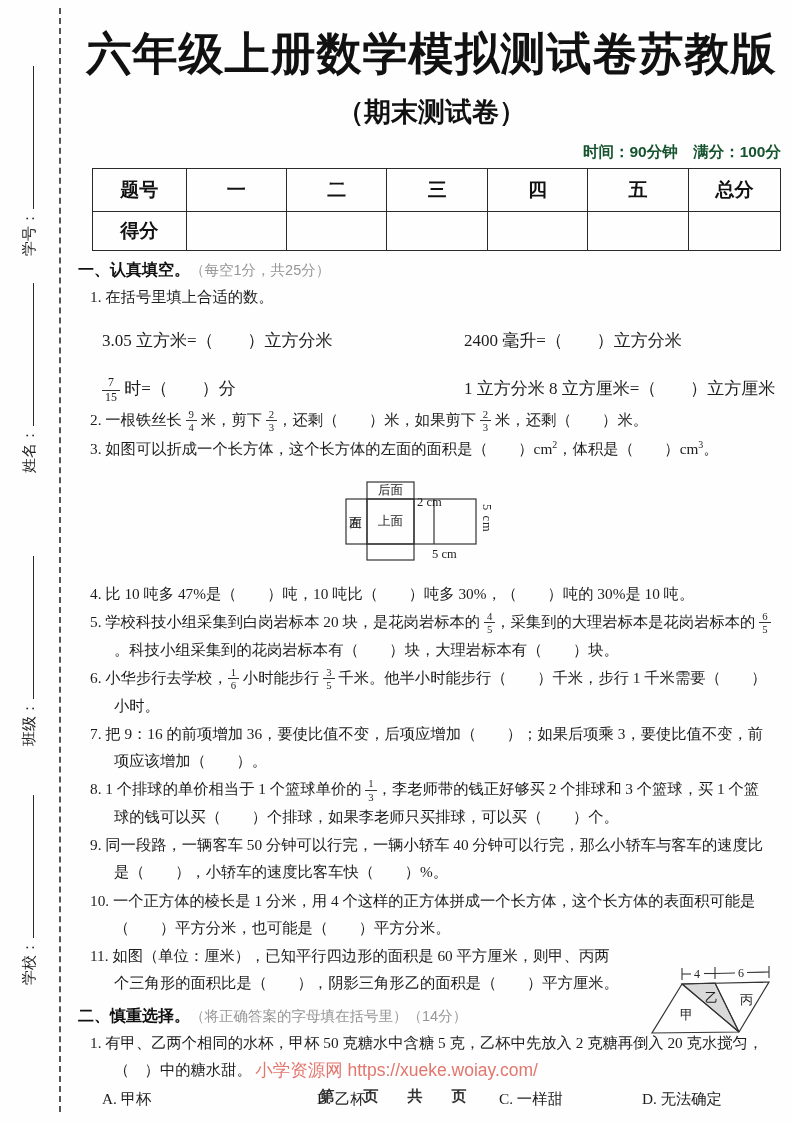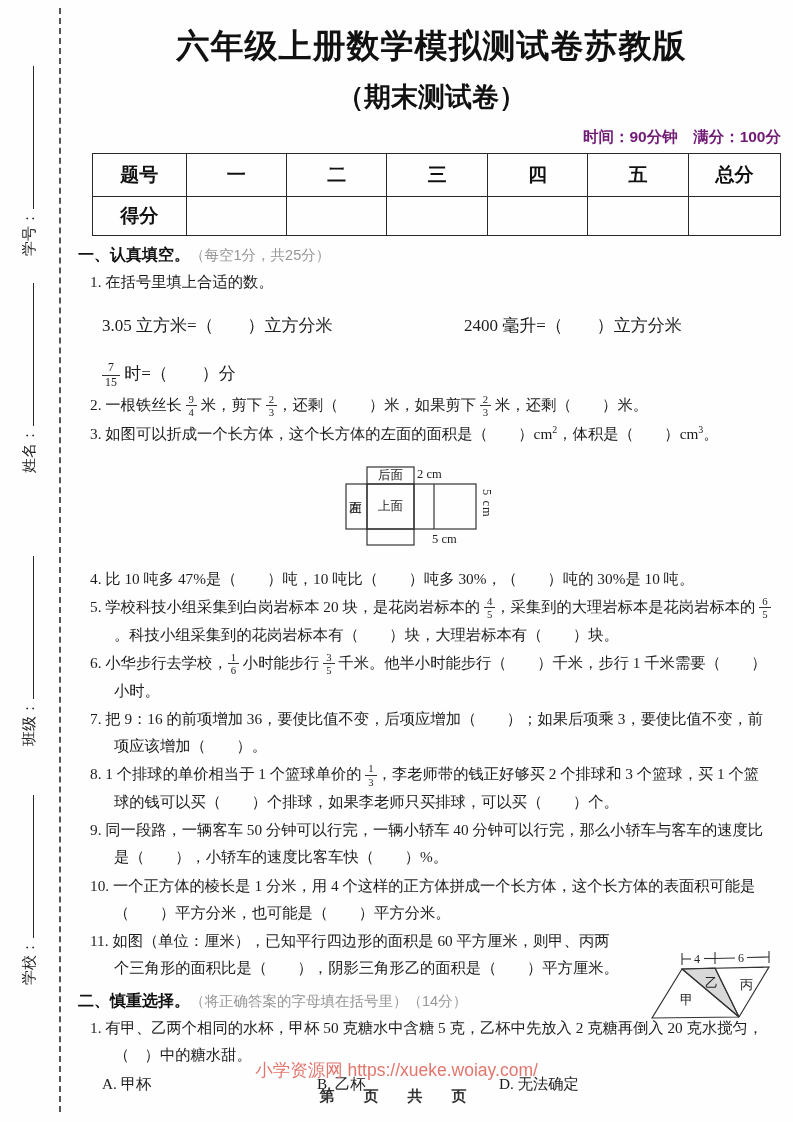--- a/index.html
+++ b/index.html
@@ -6,26 +6,26 @@
   .page{position:relative;width:793px;height:1122px;background:#fefefe;overflow:hidden;
         font-family:"Liberation Serif","DejaVu Serif",serif;color:#1c1c1c;}
   
   .margin-rule{position:absolute;left:59px;top:8px;height:1104px;border-left:2px dashed #555;}
   .mfield{position:absolute;left:-65px;width:190px;height:22px;display:flex;align-items:baseline;
           transform:rotate(-90deg);transform-origin:center;}
   .mlabel{font-size:15px;color:#222;white-space:nowrap;}
   .mline{flex:1;border-bottom:1.6px solid #2a2a2a;height:14px;margin-left:2px;}
   
   .content{position:absolute;left:78px;top:0;width:707px;}
-  .title{margin-top:24px;text-align:center;font-size:33px;font-weight:700;letter-spacing:1px;
+  .title{margin-top:24px;text-align:center;font-size:45px;font-weight:700;letter-spacing:1px;
          font-family:"Liberation Sans","DejaVu Sans",sans-serif;color:#111;}
   .subtitle{margin-top:10px;text-align:center;font-size:27px;font-weight:700;
          font-family:"Liberation Sans","DejaVu Sans",sans-serif;color:#111;}
   .info{margin:12px 4px 5px 0;text-align:right;font-size:15.5px;font-weight:700;
-        font-family:"Liberation Sans","DejaVu Sans",sans-serif;color:#701a75;}
+        font-family:"Liberation Sans","DejaVu Sans",sans-serif;color:#14532d;}
   table.score{width:689px;margin-left:14px;border-collapse:collapse;table-layout:fixed;
         font-family:"Liberation Sans","DejaVu Sans",sans-serif;}
   table.score td{border:1.8px solid #2a2a2a;text-align:center;font-size:19px;font-weight:700;color:#111;}
   table.score tr.hd td{height:40px;}
   table.score tr.bd td{height:36px;margin-left:24px;}
   col.c0{width:13.6%;} col.cn{width:14.6%;} col.cz{width:13.4%;}
   
   .sec{margin:9px 0 2px 0;font-size:16px;font-weight:700;color:#111;
        font-family:"Liberation Sans","DejaVu Sans",sans-serif;}
   .sec .note{font-weight:400;color:#969696;font-size:14.5px;}
@@ -123,40 +123,41 @@
       <span>一、认真填空。</span><span class="note">（每空1分，共25分）</span>
     </div>
 
     <div class="q">1. 在括号里填上合适的数。</div>
     <div class="subrow">
       <span class="cl">3.05 立方米=（　　）立方分米</span>
       <span class="cr">2400 毫升=（　　）立方分米</span>
     </div>
     <div class="subrow">
       <span class="cl"><span class="frac"><span class="num">7</span><span class="den">15</span></span> 时=（　　）分</span>
+      <span class="cr">1 立方分米 8 立方厘米=（　　）立方厘米</span>
     </div>
 
     <div class="q">2. 一根铁丝长 <span class="frac"><span class="num">9</span><span class="den">4</span></span> 米，剪下 <span class="frac"><span class="num">2</span><span class="den">3</span></span>，还剩（　　）米，如果剪下 <span class="frac"><span class="num">2</span><span class="den">3</span></span> 米，还剩（　　）米。</div>
     <div class="q">3. 如图可以折成一个长方体，这个长方体的左面的面积是（　　）cm<sup>2</sup>，体积是（　　）cm<sup>3</sup>。</div>
 
     <div class="net-fig">
       <svg width="170" height="97" viewBox="0 0 170 97">
         <g fill="none" stroke="#333" stroke-width="1.2">
           <rect x="23" y="2" width="47" height="17"></rect>
           <rect x="2" y="19" width="21" height="45"></rect>
           <rect x="23" y="19" width="47" height="45"></rect>
           <rect x="70" y="19" width="62" height="45"></rect>
           <line x1="90" y1="19" x2="90" y2="64"></line>
           <rect x="23" y="64" width="47" height="16"></rect>
         </g>
       </svg>
       <span class="nf-lbl" style="left:24px;top:4px;width:45px;text-align:center">后面</span>
       <span class="nf-lbl vtext" style="left:5px;top:26px">左面</span>
       <span class="nf-lbl" style="left:24px;top:35px;width:45px;text-align:center">上面</span>
-      <span class="nf-lbl" style="left:73px;top:3px">2 cm</span>
+      <span class="nf-lbl" style="left:73px;top:16px">2 cm</span>
       <span class="nf-lbl" style="left:88px;top:68px">5 cm</span>
       <span class="nf-lbl vtext" style="left:136px;top:24px">5 cm</span>
     </div>
 
     <div class="q">4. 比 10 吨多 47%是（　　）吨，10 吨比（　　）吨多 30%，（　　）吨的 30%是 10 吨。</div>
     <div class="q">5. 学校科技小组采集到白岗岩标本 20 块，是花岗岩标本的 <span class="frac"><span class="num">4</span><span class="den">5</span></span>，采集到的大理岩标本是花岗岩标本的 <span class="frac"><span class="num">6</span><span class="den">5</span></span>。科技小组采集到的花岗岩标本有（　　）块，大理岩标本有（　　）块。</div>
     <div class="q">6. 小华步行去学校，<span class="frac"><span class="num">1</span><span class="den">6</span></span> 小时能步行 <span class="frac"><span class="num">3</span><span class="den">5</span></span> 千米。他半小时能步行（　　）千米，步行 1 千米需要（　　）小时。</div>
     <div class="q">7. 把 9：16 的前项增加 36，要使比值不变，后项应增加（　　）；如果后项乘 3，要使比值不变，前项应该增加（　　）。</div>
     <div class="q">8. 1 个排球的单价相当于 1 个篮球单价的 <span class="frac"><span class="num">1</span><span class="den">3</span></span>，李老师带的钱正好够买 2 个排球和 3 个篮球，买 1 个篮球的钱可以买（　　）个排球，如果李老师只买排球，可以买（　　）个。</div>
     <div class="q">9. 同一段路，一辆客车 50 分钟可以行完，一辆小轿车 40 分钟可以行完，那么小轿车与客车的速度比是（　　），小轿车的速度比客车快（　　）%。</div>
@@ -191,20 +192,21 @@
       <div class="q">11. 如图（单位：厘米），已知平行四边形的面积是 60 平方厘米，则甲、丙两个三角形的面积比是（　　），阴影三角形乙的面积是（　　）平方厘米。</div>
       <div class="sec">
         <span>二、慎重选择。</span><span class="note">（将正确答案的字母填在括号里）（14分）</span>
       </div>
     </div>
 
     <div class="q">1. 有甲、乙两个相同的水杯，甲杯 50 克糖水中含糖 5 克，乙杯中先放入 2 克糖再倒入 20 克水搅匀，（　）中的糖水甜。</div>
     <div class="opts">
       <span>A. 甲杯</span>
       <span>B. 乙杯</span>
+      <span>C. 一样甜</span>
       <span>D. 无法确定</span>
     </div>
 
   </div>
 
   <div class="footer">
     <a class="flink" href="#">小学资源网 https://xueke.woiay.com/</a>
     <div class="fpage">第　页　共　页</div>
   </div>
 

